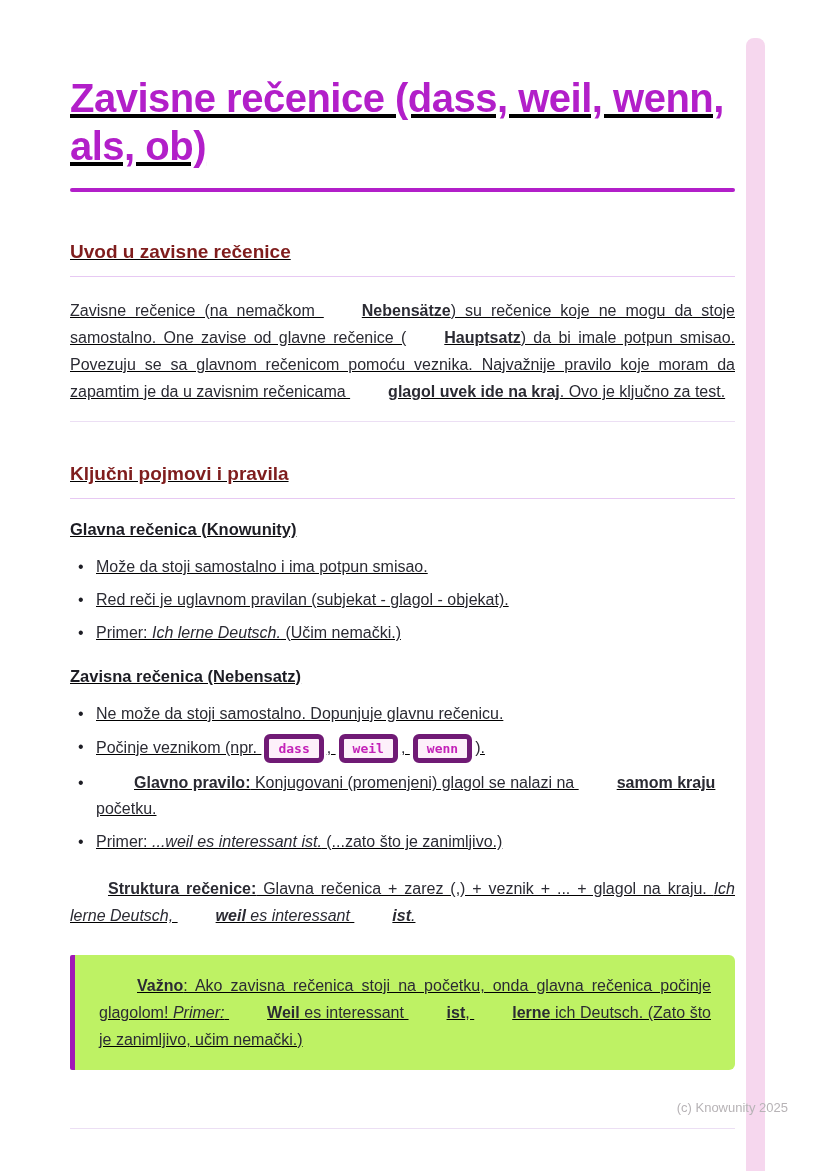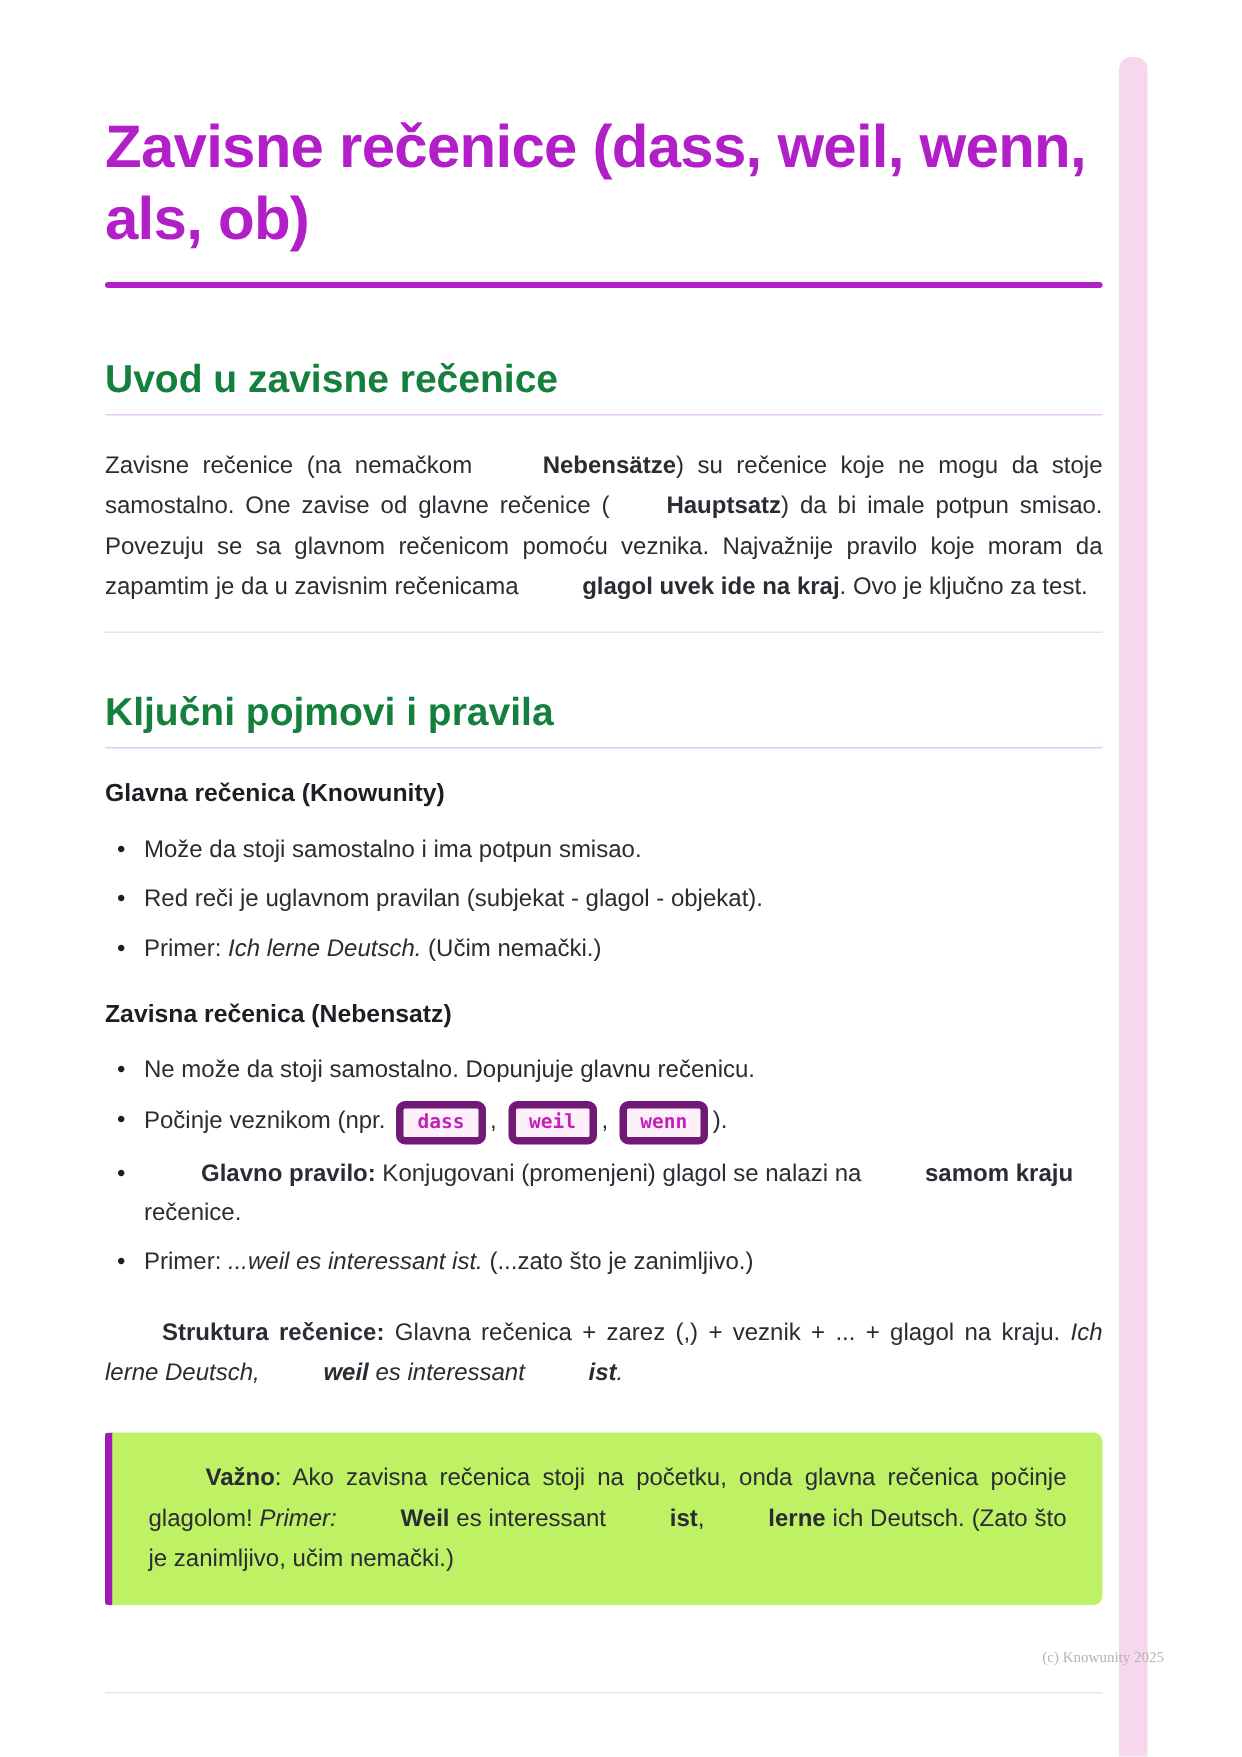--- a/index.html
+++ b/index.html
@@ -3,27 +3,27 @@
 <meta charset="utf-8">
 <style>
   * { margin:0; padding:0; box-sizing:border-box; }
   html, body { width:828px; height:1171px; }
   body {
     font-family:"Liberation Sans", sans-serif;
     background:#ffffff;
     position:relative;
     overflow:hidden;
   }
-  .page { position:absolute; inset:0; padding:74px 93px 0 70px; z-index:1; }
+  .page { position:absolute; inset:0; padding:74px 93px 0 70px; z-index:1;text-decoration:underline; }
   h1 {
     font-size:40px; line-height:48px; font-weight:700;
     color:#b21fc9; letter-spacing:-0.5px; margin-bottom:18px;
   }
   .title-rule { height:4px; background:#b21fc9; border-radius:2px; margin-bottom:44px; }
-  h2 { font-size:26px; line-height:32px; font-weight:700; color:#15803d; margin-bottom:8px; }
+  h2 { font-size:19px; line-height:32px; font-weight:700; color:#7f1d1d; margin-bottom:8px; }
   .h2-rule { border:none; border-top:1px solid #e7c9f3; margin-bottom:20px; }
   .body-text { font-size:16px; line-height:27px; color:#2b2b33; }
   .justify { text-align:justify; }
   .intro-p { margin-bottom:16px; }
   .section-divider { border:none; border-top:1px solid #ecdff4; margin-bottom:36px; }
   h3 { font-size:16.5px; line-height:21px; font-weight:700; color:#1d1d24; margin-bottom:14px; }
   ul { list-style:none; margin-bottom:20px; }
   li {
     position:relative; padding-left:26px; margin-bottom:7px;
     font-size:16px; line-height:26px; color:#2b2b33;
@@ -45,22 +45,22 @@
     border:5px solid #701a75; border-radius:6px;
     padding:3px 9px; margin:0 3px;
     display:inline-block; white-space:nowrap;
     vertical-align:baseline;
   }
   .scroll-strip {
     position:absolute; top:38px; left:746px; width:19px; height:1133px;
     background:#f6d7ee; border-radius:8px 8px 0 0; z-index:0;
   }
   .footer {
-    position:absolute; top:1100px; right:52px;
-    font-size:10px; color:#b7b3b6; z-index:2;font-family:Liberation Serif, serif;
+    position:absolute; top:1100px; right:40px;
+    font-size:13px; color:#b7b3b6; z-index:2;
   }
   .bottom-divider {
     position:absolute; top:1128px; left:70px; width:665px;
     border:none; border-top:1px solid #ecdff4; z-index:1;
   }
 </style>
 </head>
 <body>
 
 <div class="page">
@@ -81,21 +81,21 @@
   <ul>
     <li><span>Može da stoji samostalno i ima potpun smisao.</span></li>
     <li><span>Red reči je uglavnom pravilan (subjekat - glagol - objekat).</span></li>
     <li><span>Primer: </span><span class="rt-i">Ich lerne Deutsch.</span><span> (Učim nemački.)</span></li>
   </ul>
 
   <h3>Zavisna rečenica (Nebensatz)</h3>
   <ul>
     <li><span>Ne može da stoji samostalno. Dopunjuje glavnu rečenicu.</span></li>
     <li><span>Počinje veznikom (npr. </span><span class="rt-c">dass</span><span>, </span><span class="rt-c">weil</span><span>, </span><span class="rt-c">wenn</span><span>).</span></li>
-    <li><span class="rt-b">Glavno pravilo:</span><span> Konjugovani (promenjeni) glagol se nalazi na </span><span class="rt-b">samom kraju</span><span> rečenice.</span></li>
+    <li><span class="rt-b">Glavno pravilo:</span><span> Konjugovani (promenjeni) glagol se nalazi na </span><span class="rt-b">samom kraju</span><span> početku.</span></li>
     <li><span>Primer: </span><span class="rt-i">...weil es interessant ist.</span><span> (...zato što je zanimljivo.)</span></li>
   </ul>
 
   <p class="body-text justify structure-p"><span class="rt-b">Struktura rečenice:</span><span> Glavna rečenica + zarez (,) + veznik + ... + glagol na kraju. </span><span class="rt-i">Ich lerne Deutsch, </span><span class="rt-b rt-i">weil</span><span class="rt-i"> es interessant </span><span class="rt-b rt-i">ist</span><span class="rt-i">.</span></p>
 
   <div class="callout">
     <p class="body-text justify"><span class="rt-b">Važno</span><span>: Ako zavisna rečenica stoji na početku, onda glavna rečenica počinje glagolom! </span><span class="rt-i">Primer:</span><span> </span><span class="rt-b">Weil</span><span> es interessant </span><span class="rt-b">ist</span><span>, </span><span class="rt-b">lerne</span><span> ich Deutsch. (Zato što je zanimljivo, učim nemački.)</span></p>
   </div>
 
 </div>

